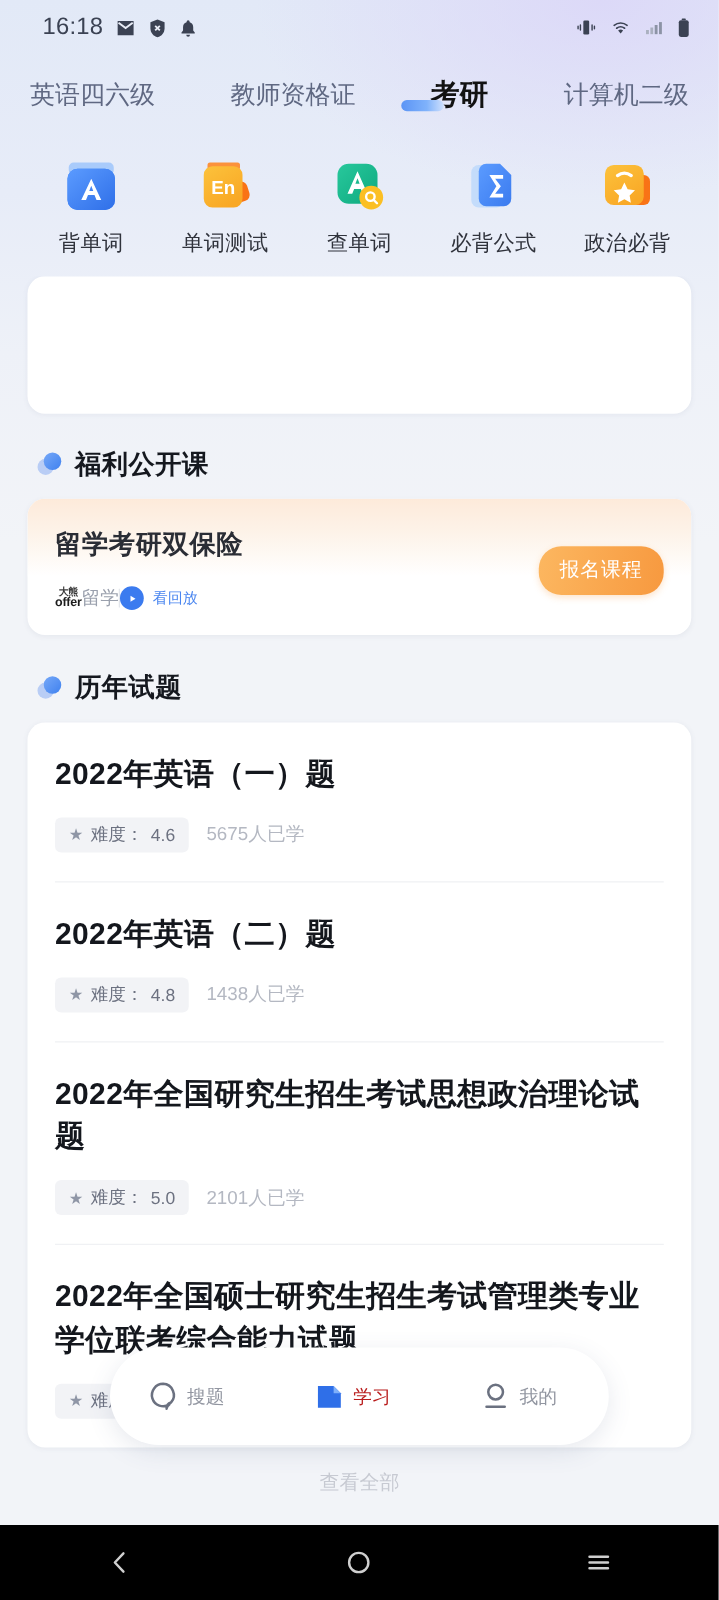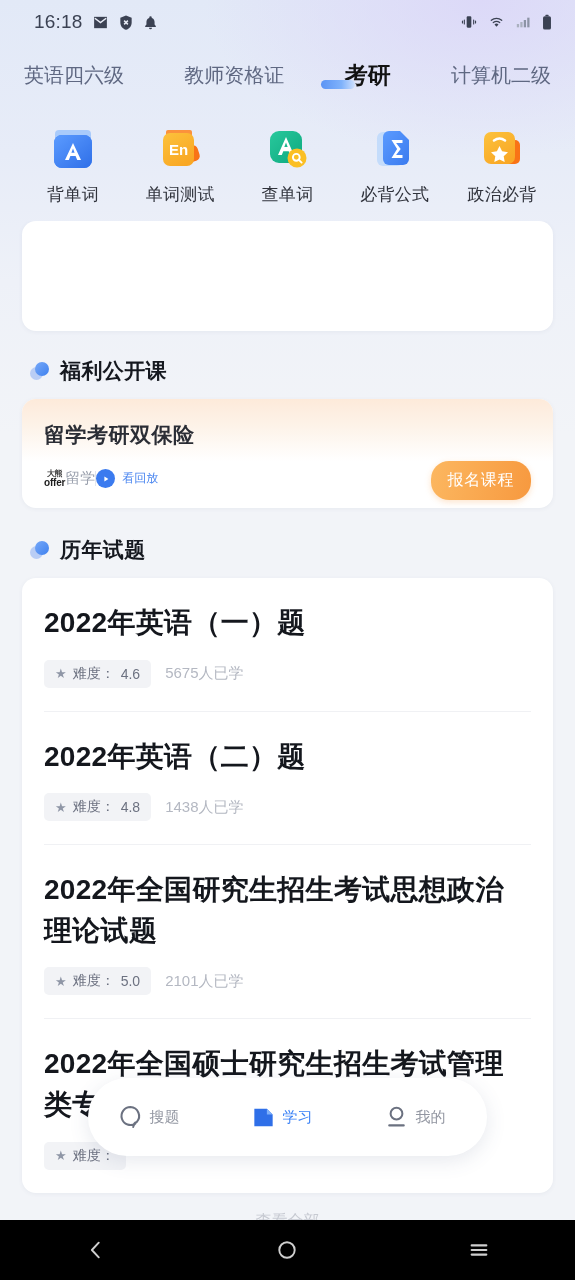--- a/index.html
+++ b/index.html
@@ -136,39 +136,39 @@
   .replay{
     display:flex; align-items:center; gap:7px;
     color:#4a86f0; font-size:12px;
   }
   .play-btn{
     width:19px;height:19px;border-radius:50%;
     background:#3b7bef;
     display:flex;align-items:center;justify-content:center;
   }
   .enroll-btn{
-    position:absolute; right:22px; bottom:8px;
+    position:absolute; right:22px; bottom:32px;
     padding:9px 17px;
     border-radius:18px;
     background:linear-gradient(100deg,#fcb760 0%, #f7993f 100%);
     color:#fff; font-size:16px; letter-spacing:.6px;
     box-shadow:0 2px 6px rgba(247,153,63,.28);
   }
 
   
   .papers-card{
     background:#fff;
     border-radius:14px;
     padding:0 22px;
     box-shadow:0 1px 4px rgba(80,95,130,.07);
   }
   .paper-row{ padding:25px 0 23px 0; border-bottom:1px solid #f0f1f4;}
   .paper-row:last-child{ border-bottom:none; }
   .paper-name{
-    font-size:28px; font-weight:700; color:#14171d; letter-spacing:.3px;
+    font-size:24px; font-weight:700; color:#14171d; letter-spacing:.3px;
     line-height:1.45;
     margin-bottom:16px;
   }
   .paper-sub{ display:flex; align-items:center; gap:14px;}
   .diff-badge{
     display:flex; align-items:center; gap:6px;
     background:#f2f3f6;
     border-radius:5px;
     padding:5px 11px;
     font-size:14px; color:#6c7180;
@@ -188,21 +188,21 @@
     height:78px;
     background:#fff;
     border-radius:39px;
     box-shadow:0 5px 20px rgba(70,85,120,.13);
     display:flex; align-items:center; justify-content:space-around;
     z-index:5;
   }
   .tb-item{ display:flex; flex-direction:row; align-items:center; gap:6px; width:76px;}
   .tb-ico{ height:30px; display:flex; align-items:center; justify-content:center;}
   .tb-label{ font-size:15px; color:#9296a1; }
-  .tb-item.active .tb-label{ color:#3b82f6; }
+  .tb-item.active .tb-label{ color:#b91c1c; }
 
   
   .androidnav{
     position:absolute; left:0; right:0; bottom:0;
     height:60px; background:#000;
     display:flex; align-items:center; justify-content:space-around;
     z-index:9;
   }
   .an-btn{ width:60px; height:60px; display:flex; align-items:center; justify-content:center;}
 </style>

